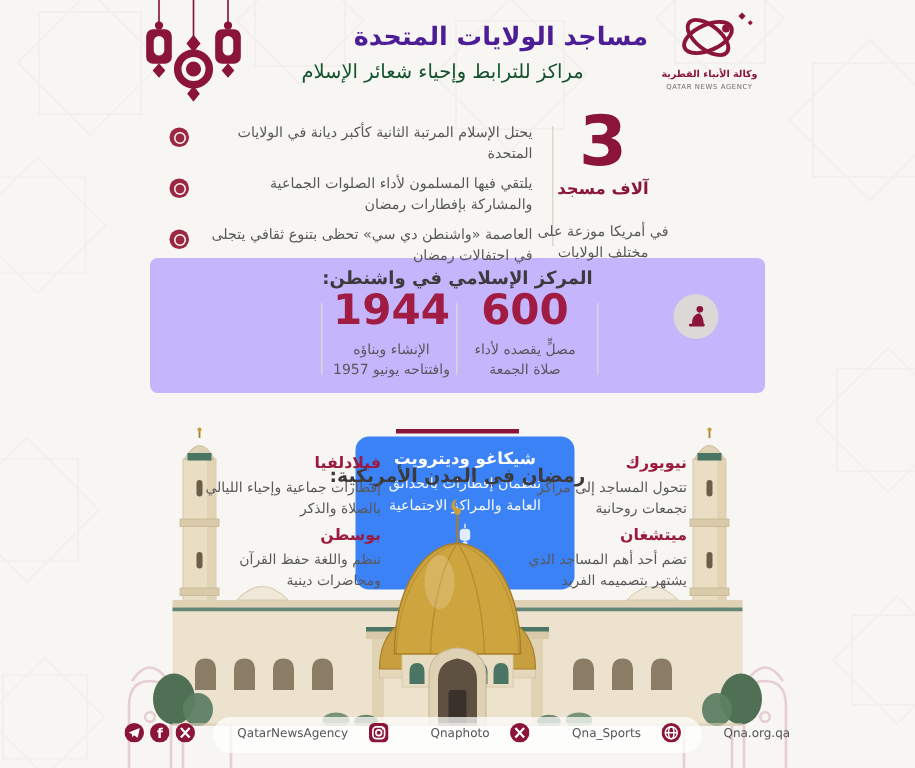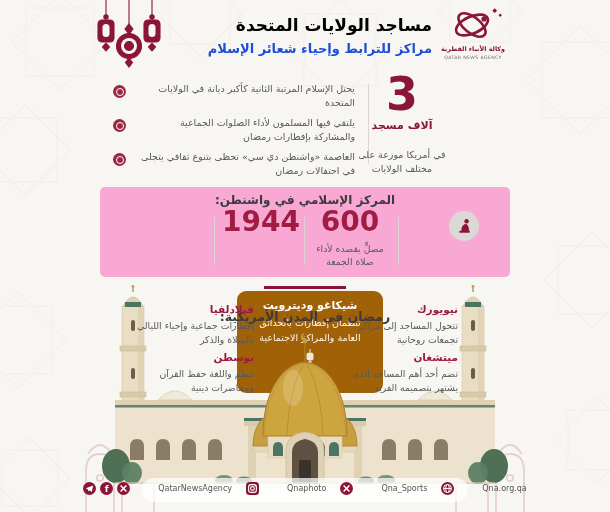--- a/index.html
+++ b/index.html
@@ -2,46 +2,46 @@
 <html lang="ar"><head>
 <meta charset="utf-8">
 <style>
   html,body{margin:0;padding:0;}
   body{font-family:"DejaVu Sans",sans-serif;background:#efe9e6;}
   .page{position:relative;width:610px;height:512px;background:#f8f6f3;overflow:hidden;margin:0 auto;}
   .abs{position:absolute;}
   .pattern-layer{left:0;top:0;width:610px;height:512px;z-index:0;pointer-events:none;}
   
   .title-block{left:158px;top:15px;width:274px;text-align:right;z-index:2;}
-  .main-title{font-size:17px;font-weight:bold;color:#000000;line-height:1.2;}
-  .sub-title{font-size:13px;font-weight:bold;color:#1d4ed8;margin-top:6px;line-height:1.25;}
+  .main-title{font-size:17px;font-weight:bold;color:#4c1d95;line-height:1.2;}
+  .sub-title{font-size:13px;font-weight:normal;color:#14532d;margin-top:6px;line-height:1.25;text-align:center;}
   .lanterns{left:88px;top:0;z-index:2;}
   .logo{left:436px;top:6px;z-index:2;}
   
   .bullet-row{left:103px;width:255px;z-index:2;}
   .bullet-ico{position:absolute;left:10px;top:3px;width:13px;height:13px;border-radius:50%;background:#9c2743;}
   .bullet-ico::after{content:'';position:absolute;inset:2.5px;border:1.5px solid #fff;border-radius:50%;}
   .bullet-text{margin-left:34px;width:218px;font-size:9.5px;color:#58585b;line-height:1.5;text-align:right;}
   .v-divider{left:368px;top:84px;width:1px;height:80px;background:#ddd6cf;z-index:1;}
   .stat3{left:343px;top:70px;width:118px;text-align:center;z-index:2;}
   .stat3-num{font-size:46px;font-weight:bold;color:#8a1538;line-height:1.05;}
   .stat3-unit{font-size:11px;font-weight:bold;color:#8a1538;margin-top:1px;}
   .stat3-cap{font-size:9.5px;color:#58585b;line-height:1.45;margin:16px auto 0;width:100px;}
   
-  .panel{left:100px;top:187px;width:410px;height:90px;background:#f9a8d4;border-radius:5px;z-index:1;}
+  .panel{left:100px;top:172px;width:410px;height:90px;background:#c4b5fd;border-radius:5px;z-index:1;}
   .panel-heading{position:absolute;left:0;right:0;top:6px;text-align:center;font-size:12px;font-weight:bold;color:#3c3a3c;}
   .pstat{position:absolute;text-align:center;}
   .pstat-num{font-size:28px;font-weight:bold;color:#a01c42;line-height:1.1;}
   .pstat-text{font-size:9.3px;color:#58585b;line-height:1.45;margin-top:4px;}
   .pstat-circle{width:30px;height:30px;border-radius:50%;background:#dbd8d5;margin:0 auto;display:flex;align-items:center;justify-content:center;}
   .p-divider{position:absolute;top:30px;width:1px;height:48px;background:#d9d5d1;}
   
   .ramadan-heading{left:0;right:0;top:267px;text-align:center;font-size:12.5px;font-weight:bold;color:#3c3a3c;z-index:2;margin-top:42px;}
   .ramadan-underline{left:264px;top:286px;width:82px;height:3px;background:#8a1538;z-index:2;}
-  .center-callout{left:237px;top:291px;width:146px;height:102px;background:#a16207;border-radius:9px;color:#fff;text-align:center;z-index:1;padding-top:8px;box-sizing:border-box;}
+  .center-callout{left:237px;top:291px;width:146px;height:102px;background:#3b82f6;border-radius:9px;color:#fff;text-align:center;z-index:1;padding-top:8px;box-sizing:border-box;}
   .cc-city{font-size:11px;font-weight:bold;line-height:1.3;}
   .cc-text{font-size:9.5px;line-height:1.5;width:118px;margin:3px auto 0;opacity:.95;}
   .cc-lantern{margin:4px auto 0;width:10px;height:14px;opacity:.85;}
   .city-col{width:126px;z-index:3;direction:rtl;text-align:right;}
   .city-name{font-size:10.5px;font-weight:bold;color:#9b1b40;line-height:1.3;}
   .city-text{font-size:9.3px;color:#58585b;line-height:1.5;margin-top:2px;}
   .mosque-svg{left:100px;top:284px;z-index:2;pointer-events:none;}
   
   .footer-pill{left:142px;top:478px;width:326px;height:24px;border-radius:12px;background:rgba(255,255,255,.72);z-index:3;}
   .footer-row{left:0;right:0;top:482px;display:flex;justify-content:center;align-items:center;gap:14px;z-index:4;}
@@ -173,20 +173,21 @@
       </div>
     </div>
 
     <div class="pstat" style="left:210px;top:20px;width:80px;">
       <div class="pstat-num">600</div>
       <div class="pstat-text rtl">مصلٍّ يقصده لأداء صلاة الجمعة</div>
     </div>
 
     <div class="pstat" style="left:122px;top:20px;width:78px;">
       <div class="pstat-num">1944</div>
+      <div class="pstat-text rtl">الإنشاء وبناؤه وافتتاحه يونيو 1957</div>
     </div>
 
 
     <div class="p-divider" style="left:114px;"></div>
     <div class="p-divider" style="left:204px;"></div>
     <div class="p-divider" style="left:298px;"></div>
   </div>
 
   <div class="abs ramadan-heading rtl">رمضان في المدن الأمريكية:</div>
   <div class="abs ramadan-underline"></div>

